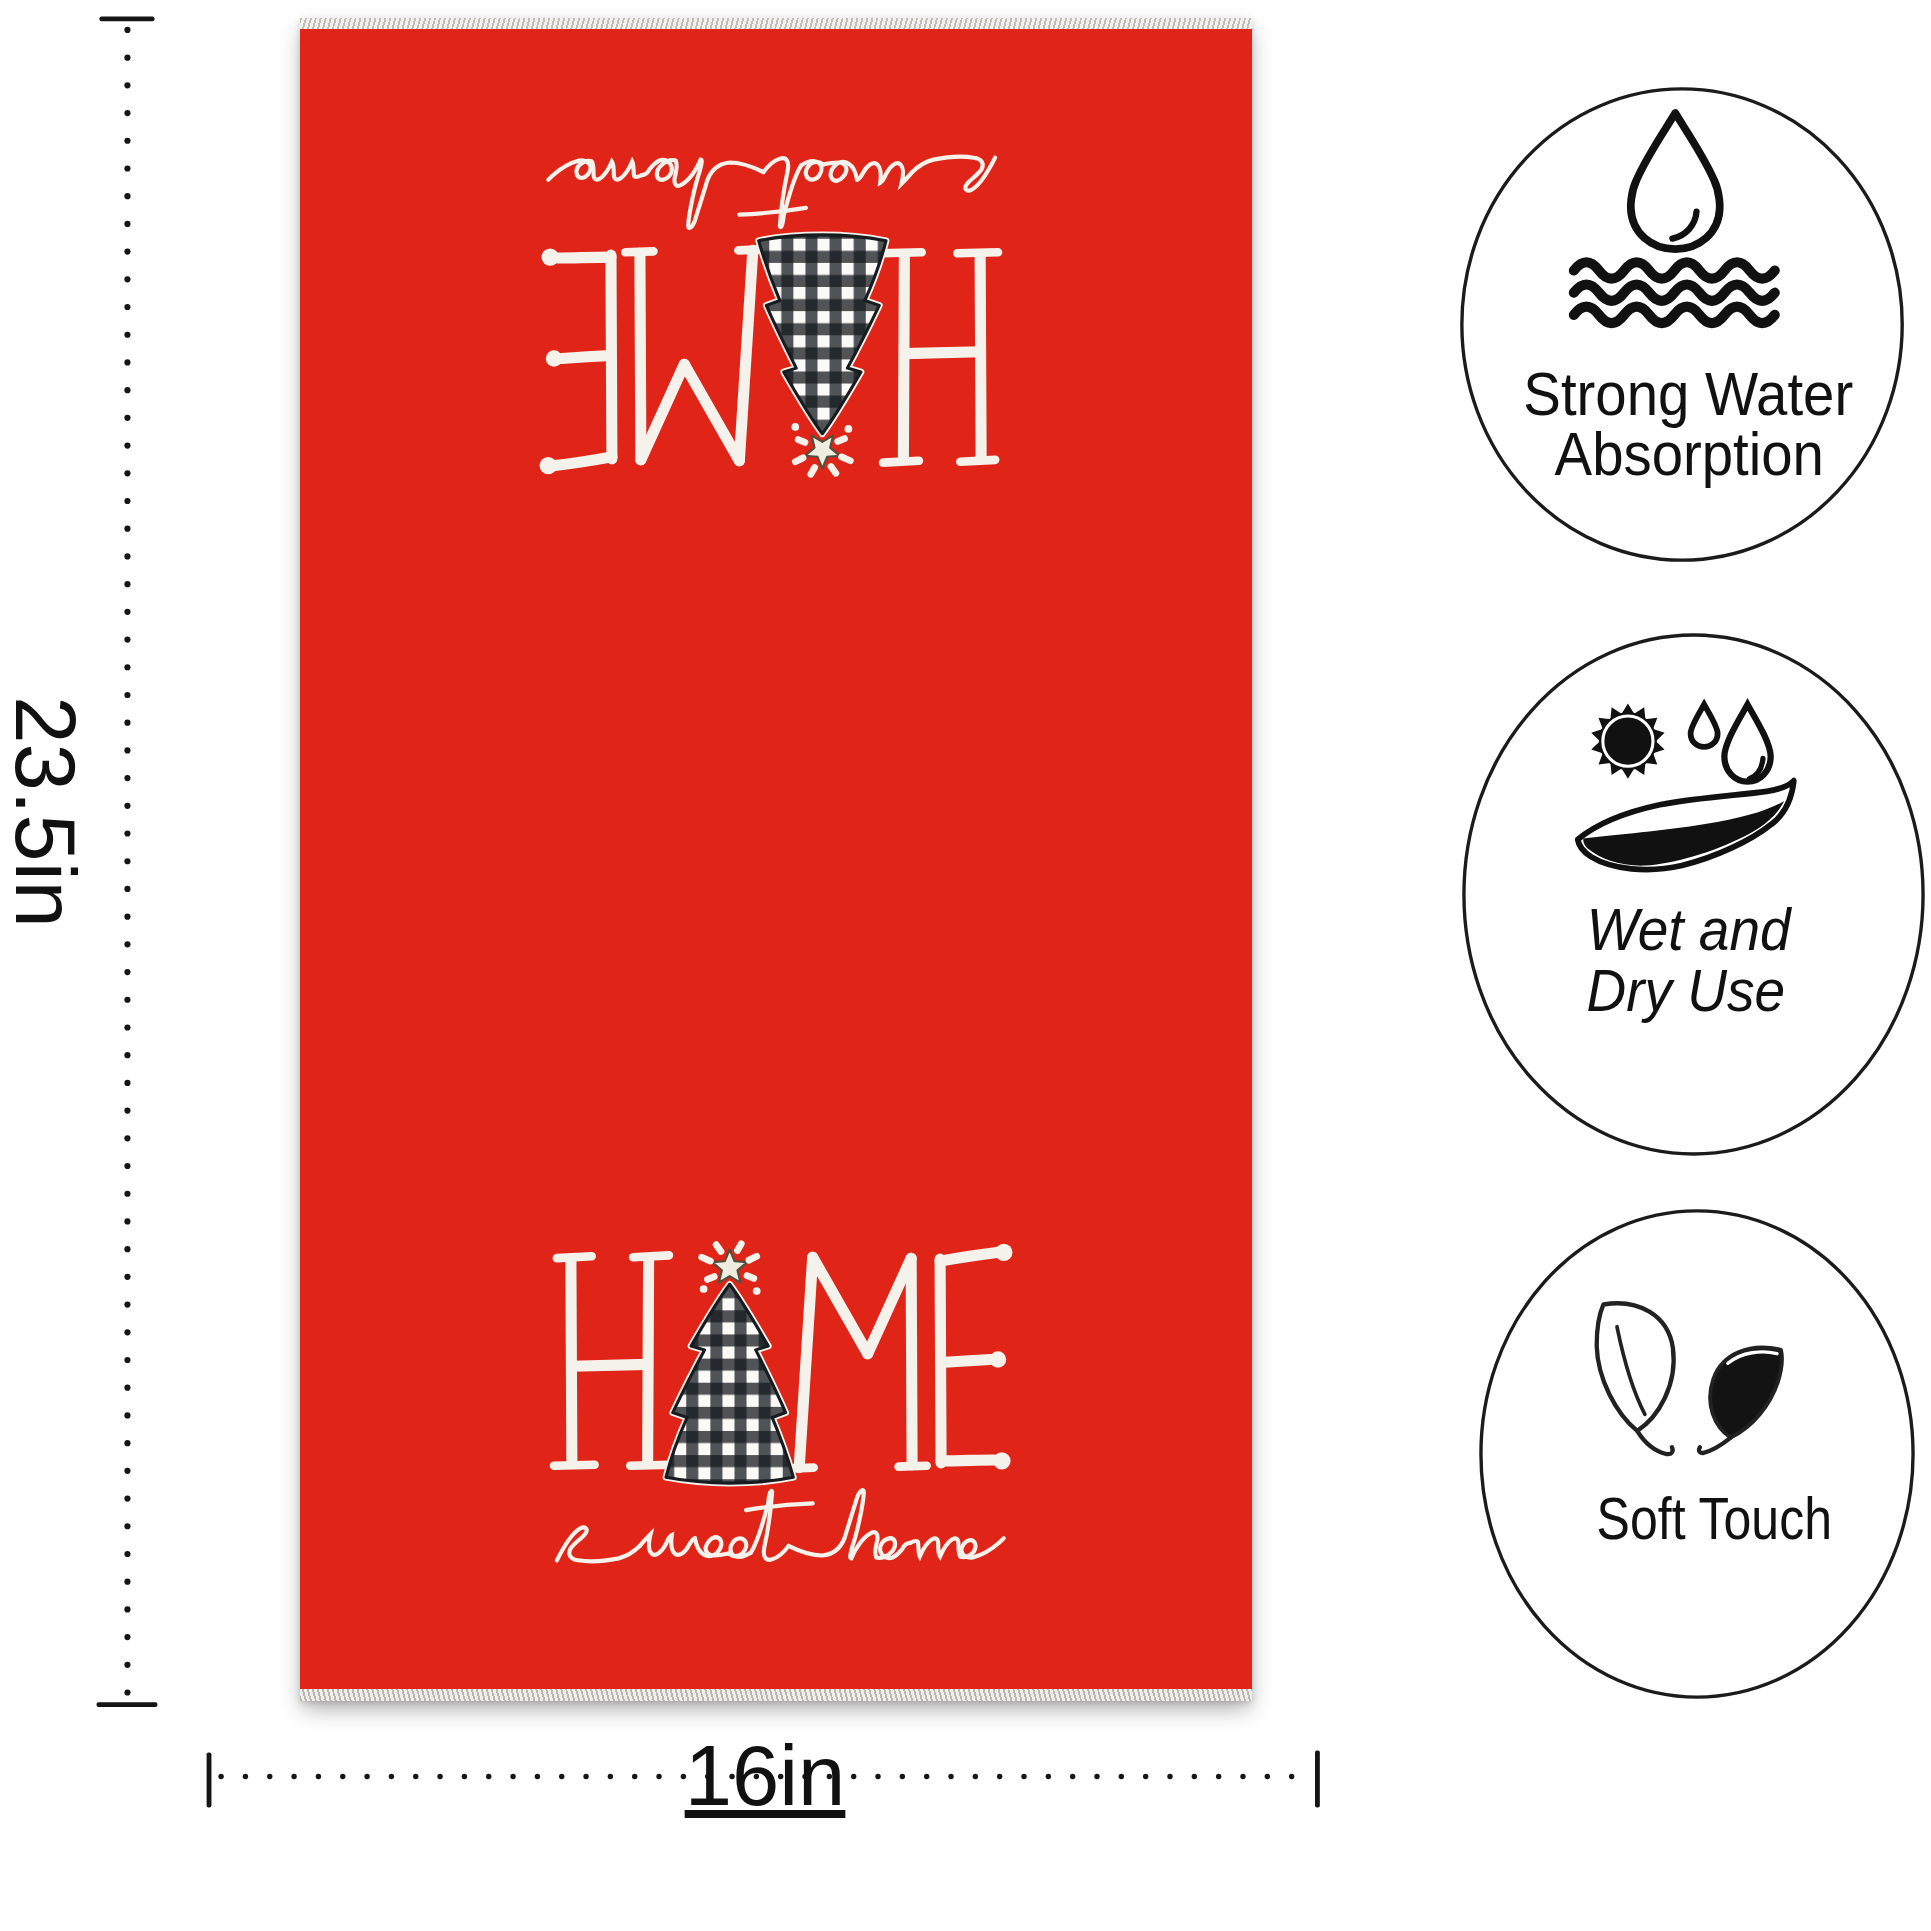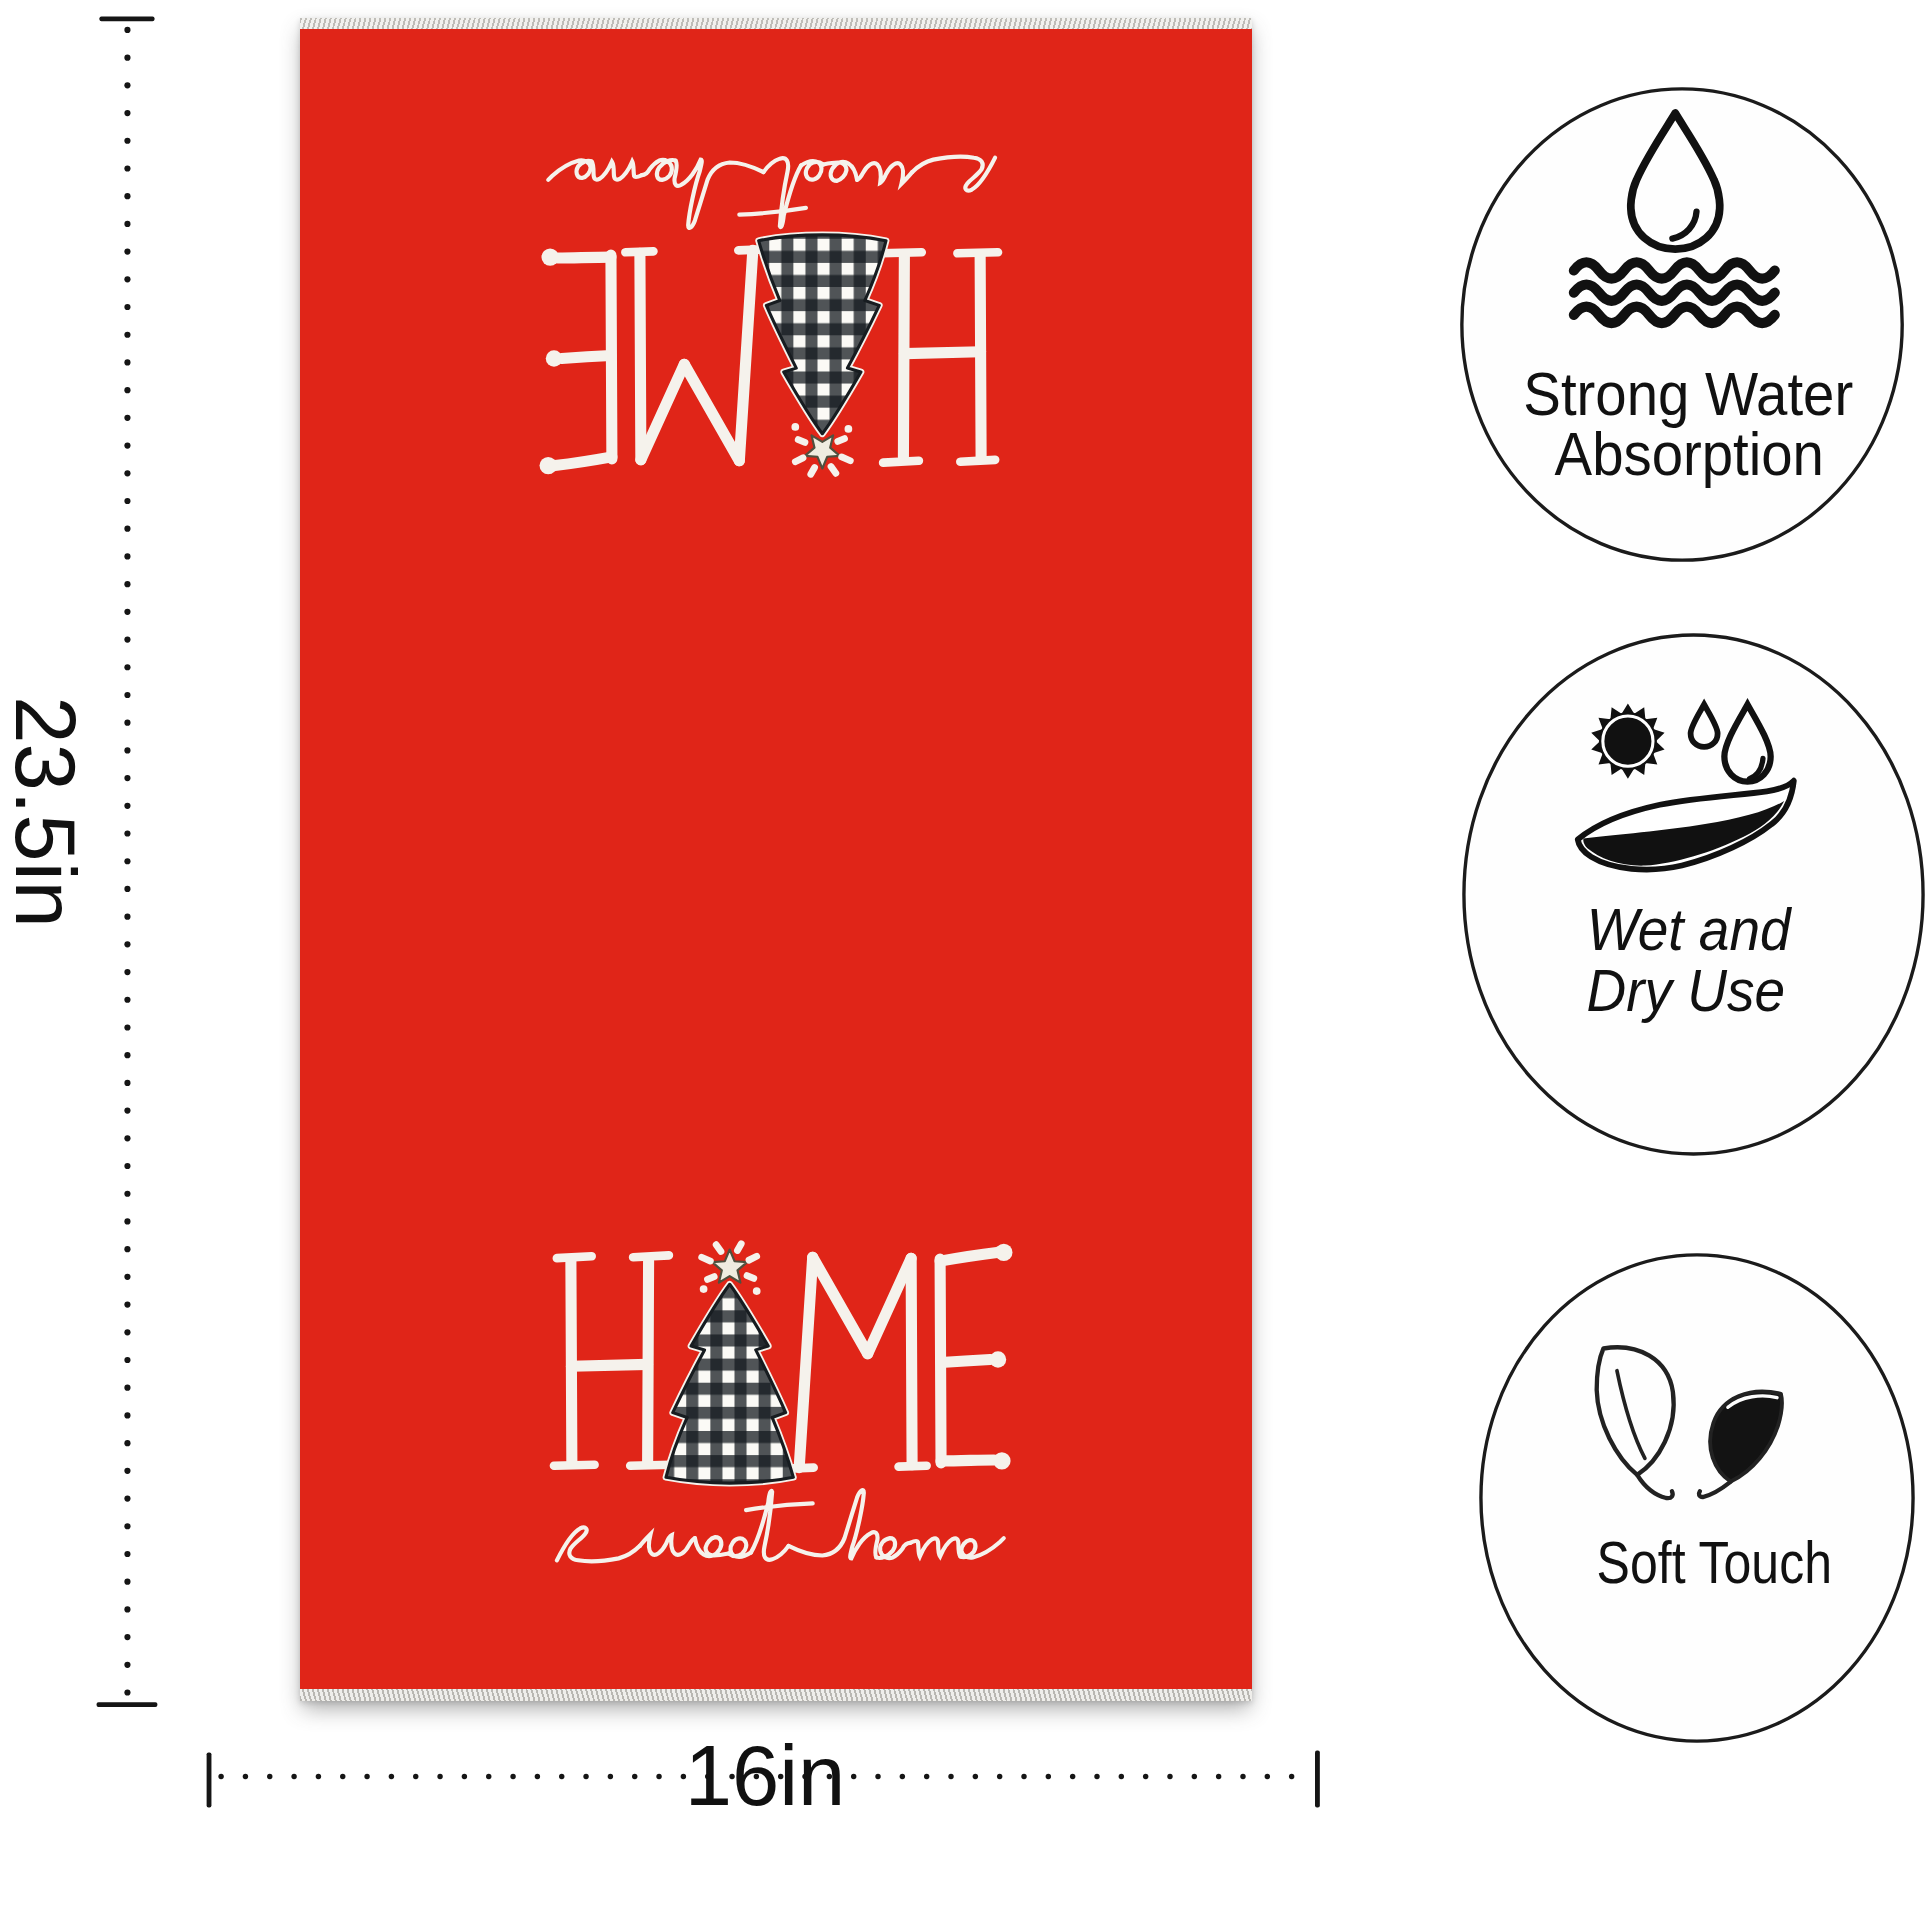--- a/index.html
+++ b/index.html
@@ -9,21 +9,21 @@
   .fringe{position:absolute;left:0;width:100%;}
   #fringe-top{top:0;height:10.6px;background:repeating-linear-gradient(105deg,#bfbdb8 0 1.9px,#f2f1ee 1.9px 4.8px);}
   #fringe-bottom{bottom:0;height:12.6px;background:repeating-linear-gradient(75deg,#b9b7b2 0 1.9px,#efeeeb 1.9px 4.8px);}
   #red{position:absolute;left:0;top:10.6px;width:952px;height:1660px;background:#e02518;overflow:hidden;}
   .design{position:absolute;left:0;width:952px;height:333px;}
   #design-bottom{bottom:120px;}
   #design-top{top:120px;transform:rotate(180deg);}
   .badge{position:absolute;}
   .dimlabel{position:absolute;color:#111;font-size:85px;}
   #label-h{left:-100px;top:763px;width:290px;text-align:center;transform:rotate(90deg);}
-  #label-w{left:620px;top:1727px;width:290px;text-align:center;}
+  #label-w{left:620px;top:1727px;width:290px;text-align:center;text-decoration:underline;}
 </style>
 </head>
 <body>
   <svg width="1931" height="1931" viewBox="0 0 2000 2000" style="position:absolute;left:0;top:0;">
     <g fill="#151515">
       <rect x="103" y="17" width="57" height="5" rx="2"></rect>
       <rect x="100" y="1763" width="63" height="5" rx="2"></rect>
       <rect x="214" y="1815" width="5" height="57" rx="2"></rect>
       <rect x="1362" y="1813" width="5" height="59" rx="2"></rect>
       <circle cx="132" cy="31.0" r="3.2"></circle>
@@ -289,21 +289,21 @@
       <circle cx="172" cy="112" r="30" fill="#111"></circle>
       <circle cx="172" cy="112" r="26" fill="none" stroke="#fff" stroke-width="3.2"></circle>
 <path d="M251,74 C246,83 237,97 237,104 C237,112 243,118 251,118 C259,118 265,112 265,104 C265,97 256,83 251,74 Z" fill="none" stroke="#111" stroke-width="6"></path>
 <path d="M296,74 C287,90 272,114 272,128 C272,143 283,154 296,154 C309,154 320,143 320,128 C320,114 305,90 296,74 Z" fill="none" stroke="#111" stroke-width="6.5"></path>
 <path d="M312,130 C311,141 306,148 298,151" fill="none" stroke="#111" stroke-width="5.5" stroke-linecap="round"></path>
 <path d="M120,214 C138,199 168,186 205,178 C245,170 288,168 316,164 C330,162 339,158 344,153 C342,172 334,188 321,198 C300,215 264,232 228,241 C193,249 155,245 134,232 C126,227 121,221 120,214 Z" fill="#fff" stroke="#111" stroke-width="6" stroke-linejoin="round"></path>
 <path d="M126,213 C160,209 210,205 252,198 C290,192 318,184 334,174 C327,189 312,201 292,211 C260,227 220,239 190,241 C165,242 143,234 130,223 C127,220 125,216 126,213 Z" fill="#111"></path>
 <text transform="scale(0.92,1)" x="255.4" y="329" font-size="62" fill="#111" text-anchor="middle" font-family="Liberation Sans, sans-serif">Wet and</text>
 <text transform="scale(0.92,1)" x="252.2" y="392" font-size="62" fill="#111" text-anchor="middle" font-family="Liberation Sans, sans-serif">Dry Use</text>
 </svg></div>
-  <div class="badge" style="left:1479px;top:1253px;"><svg width="436" height="490" viewBox="0 0 452 508">
+  <div class="badge" style="left:1479px;top:1209px;"><svg width="436" height="490" viewBox="0 0 452 508">
 <ellipse cx="226" cy="254" rx="224" ry="252" fill="#fefefe" stroke="#1b1b1b" stroke-width="3.5"></ellipse>
 <path d="M129,99 C165,93 196,110 201,144 C206,182 186,216 164,230 C142,212 123,176 122,142 C122,124 125,108 129,99 Z" fill="#fefefe" stroke="#222" stroke-width="4.5" stroke-linejoin="round"></path>
 <path d="M143,122 C150,156 160,190 172,213" fill="none" stroke="#222" stroke-width="3.8" stroke-linecap="round"></path>
 <path d="M164,230 C172,243 182,251 194,254 C200,255 202,251 200,247" fill="none" stroke="#222" stroke-width="4.5" stroke-linecap="round"></path>
 <path d="M313,146 C281,138 252,150 243,176 C234,202 244,226 261,237 C284,226 302,203 310,179 C314,166 315,154 313,146 Z" fill="#131313" stroke="#222" stroke-width="4" stroke-linejoin="round"></path>
 <path d="M309,150 C294,146 272,148 258,160" fill="none" stroke="#fdfdfd" stroke-width="3.5" stroke-linecap="round"></path>
 <path d="M261,237 C251,245 241,251 232,253 C228,253 227,250 229,247" fill="none" stroke="#222" stroke-width="4.5" stroke-linecap="round"></path>
 <text transform="scale(0.85,1)" x="287" y="342" font-size="61" fill="#111" text-anchor="middle" font-family="Liberation Sans, sans-serif">Soft Touch</text>
 </svg></div>
 

